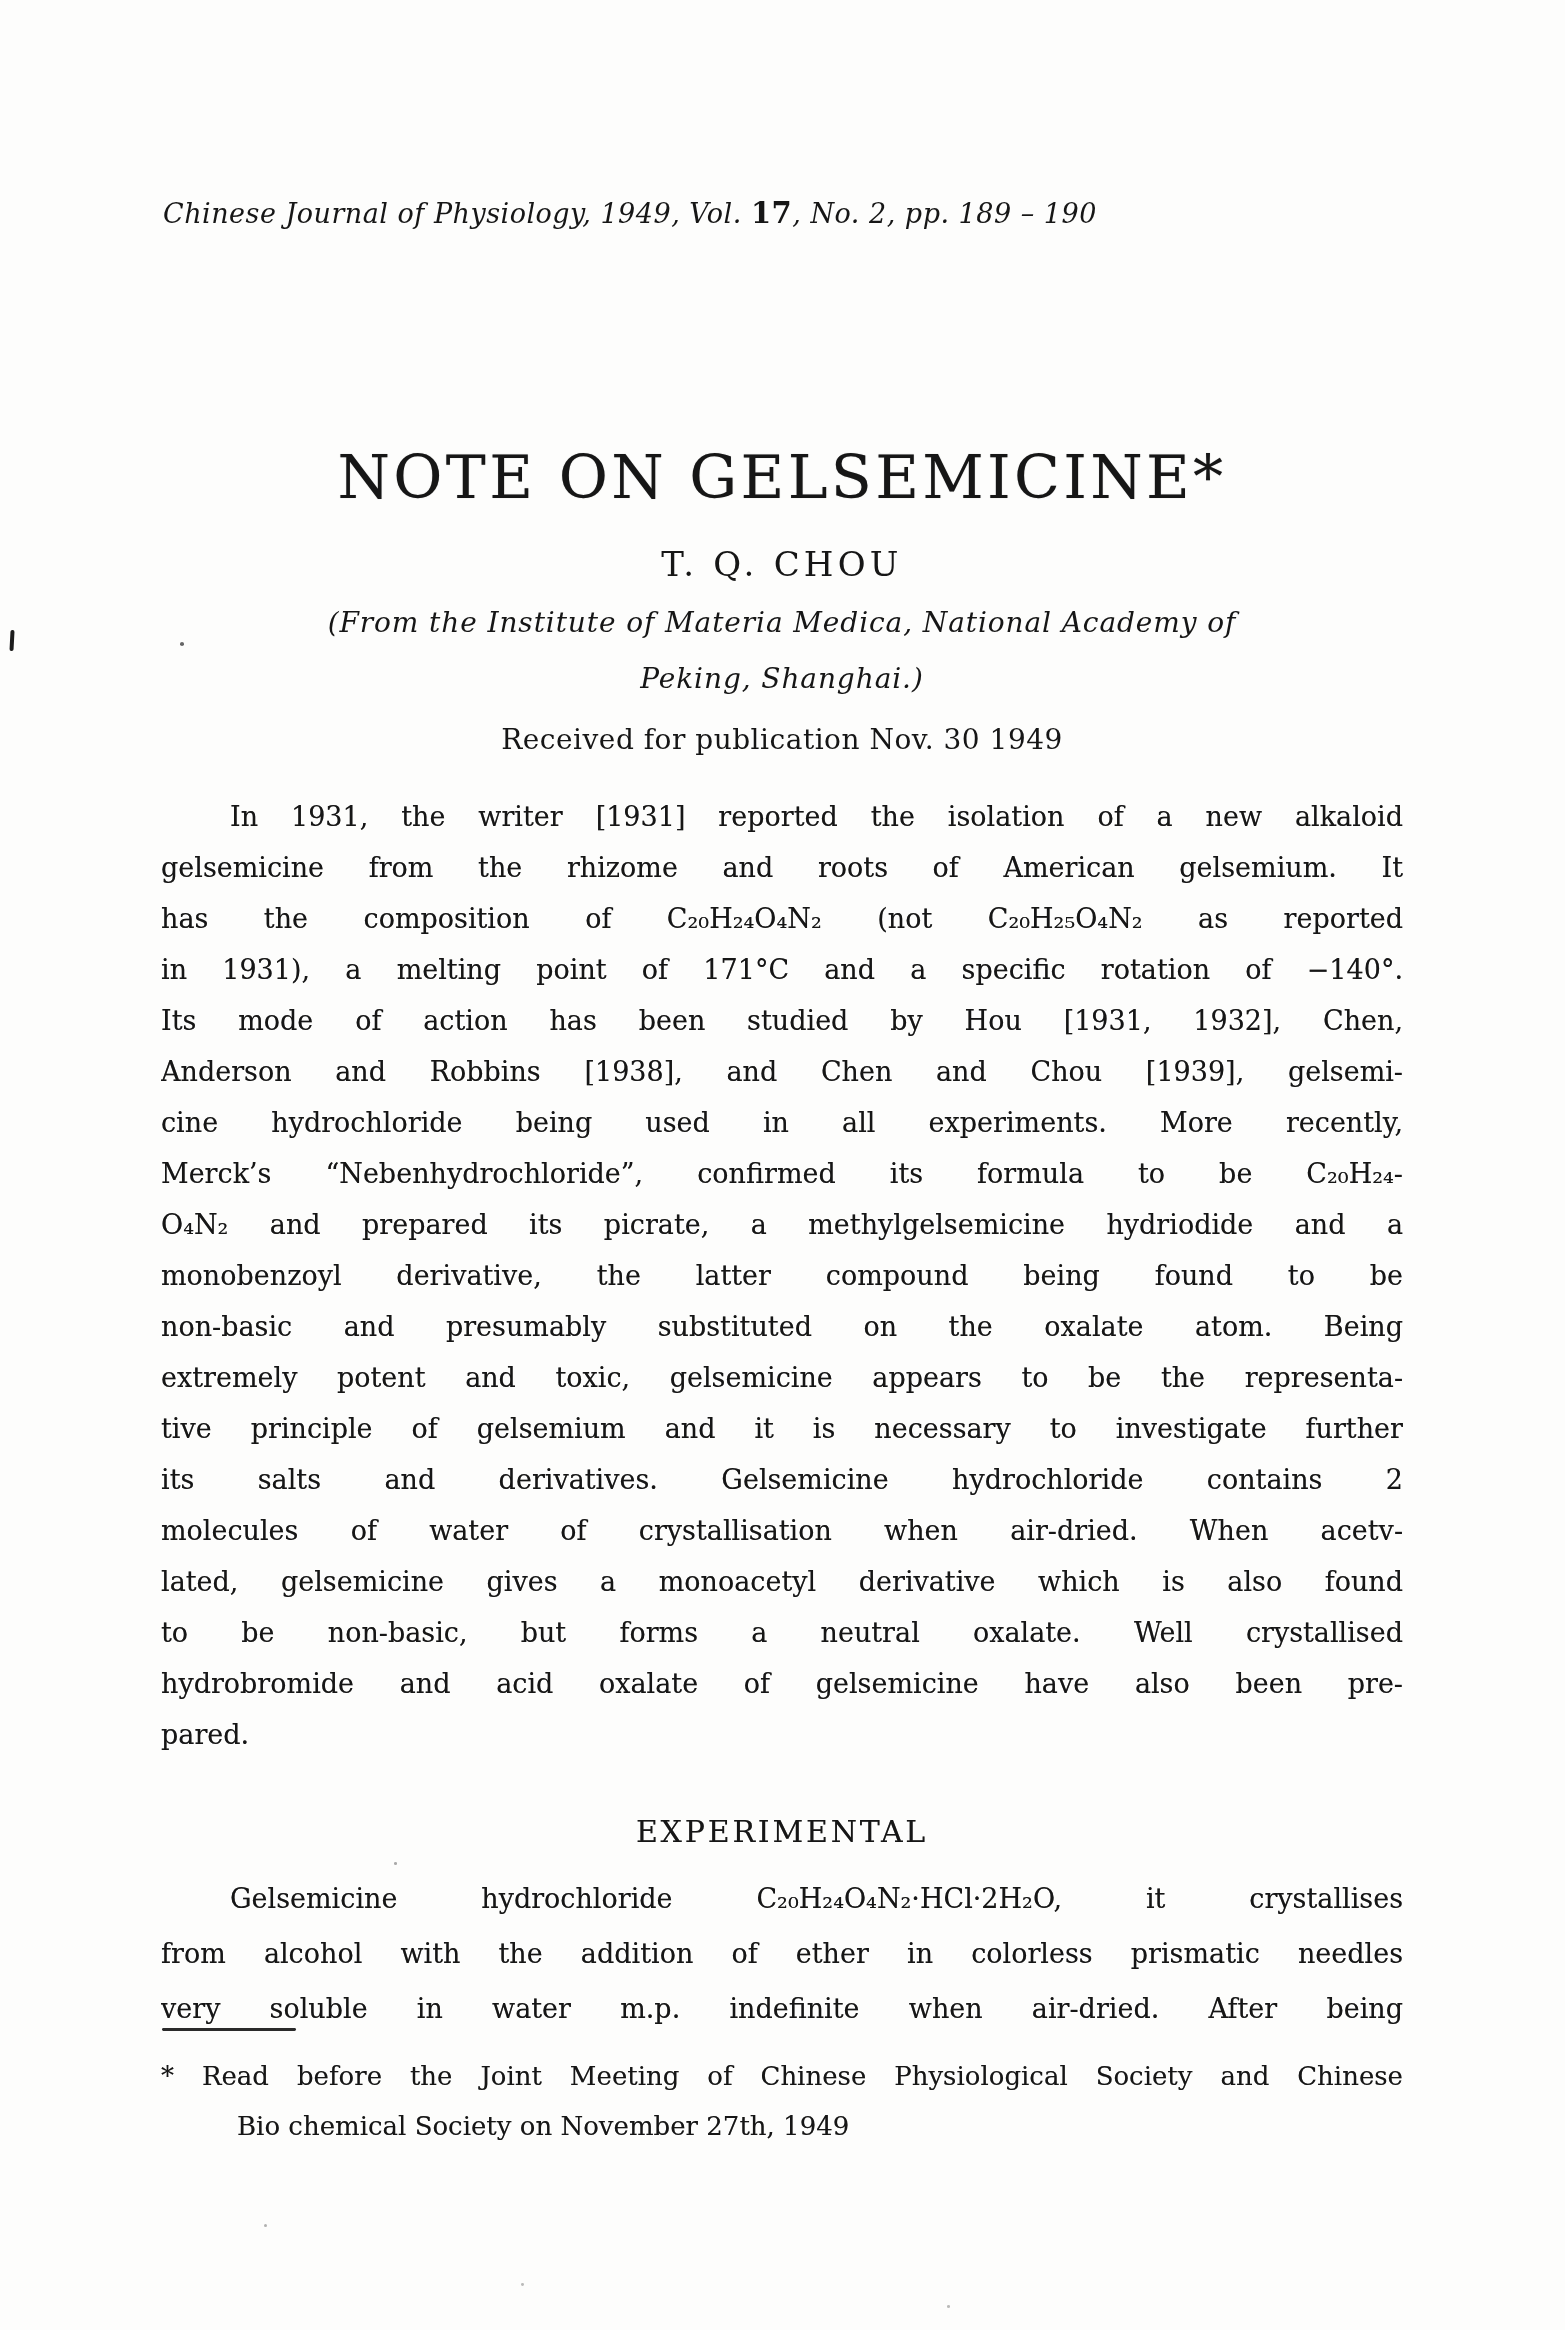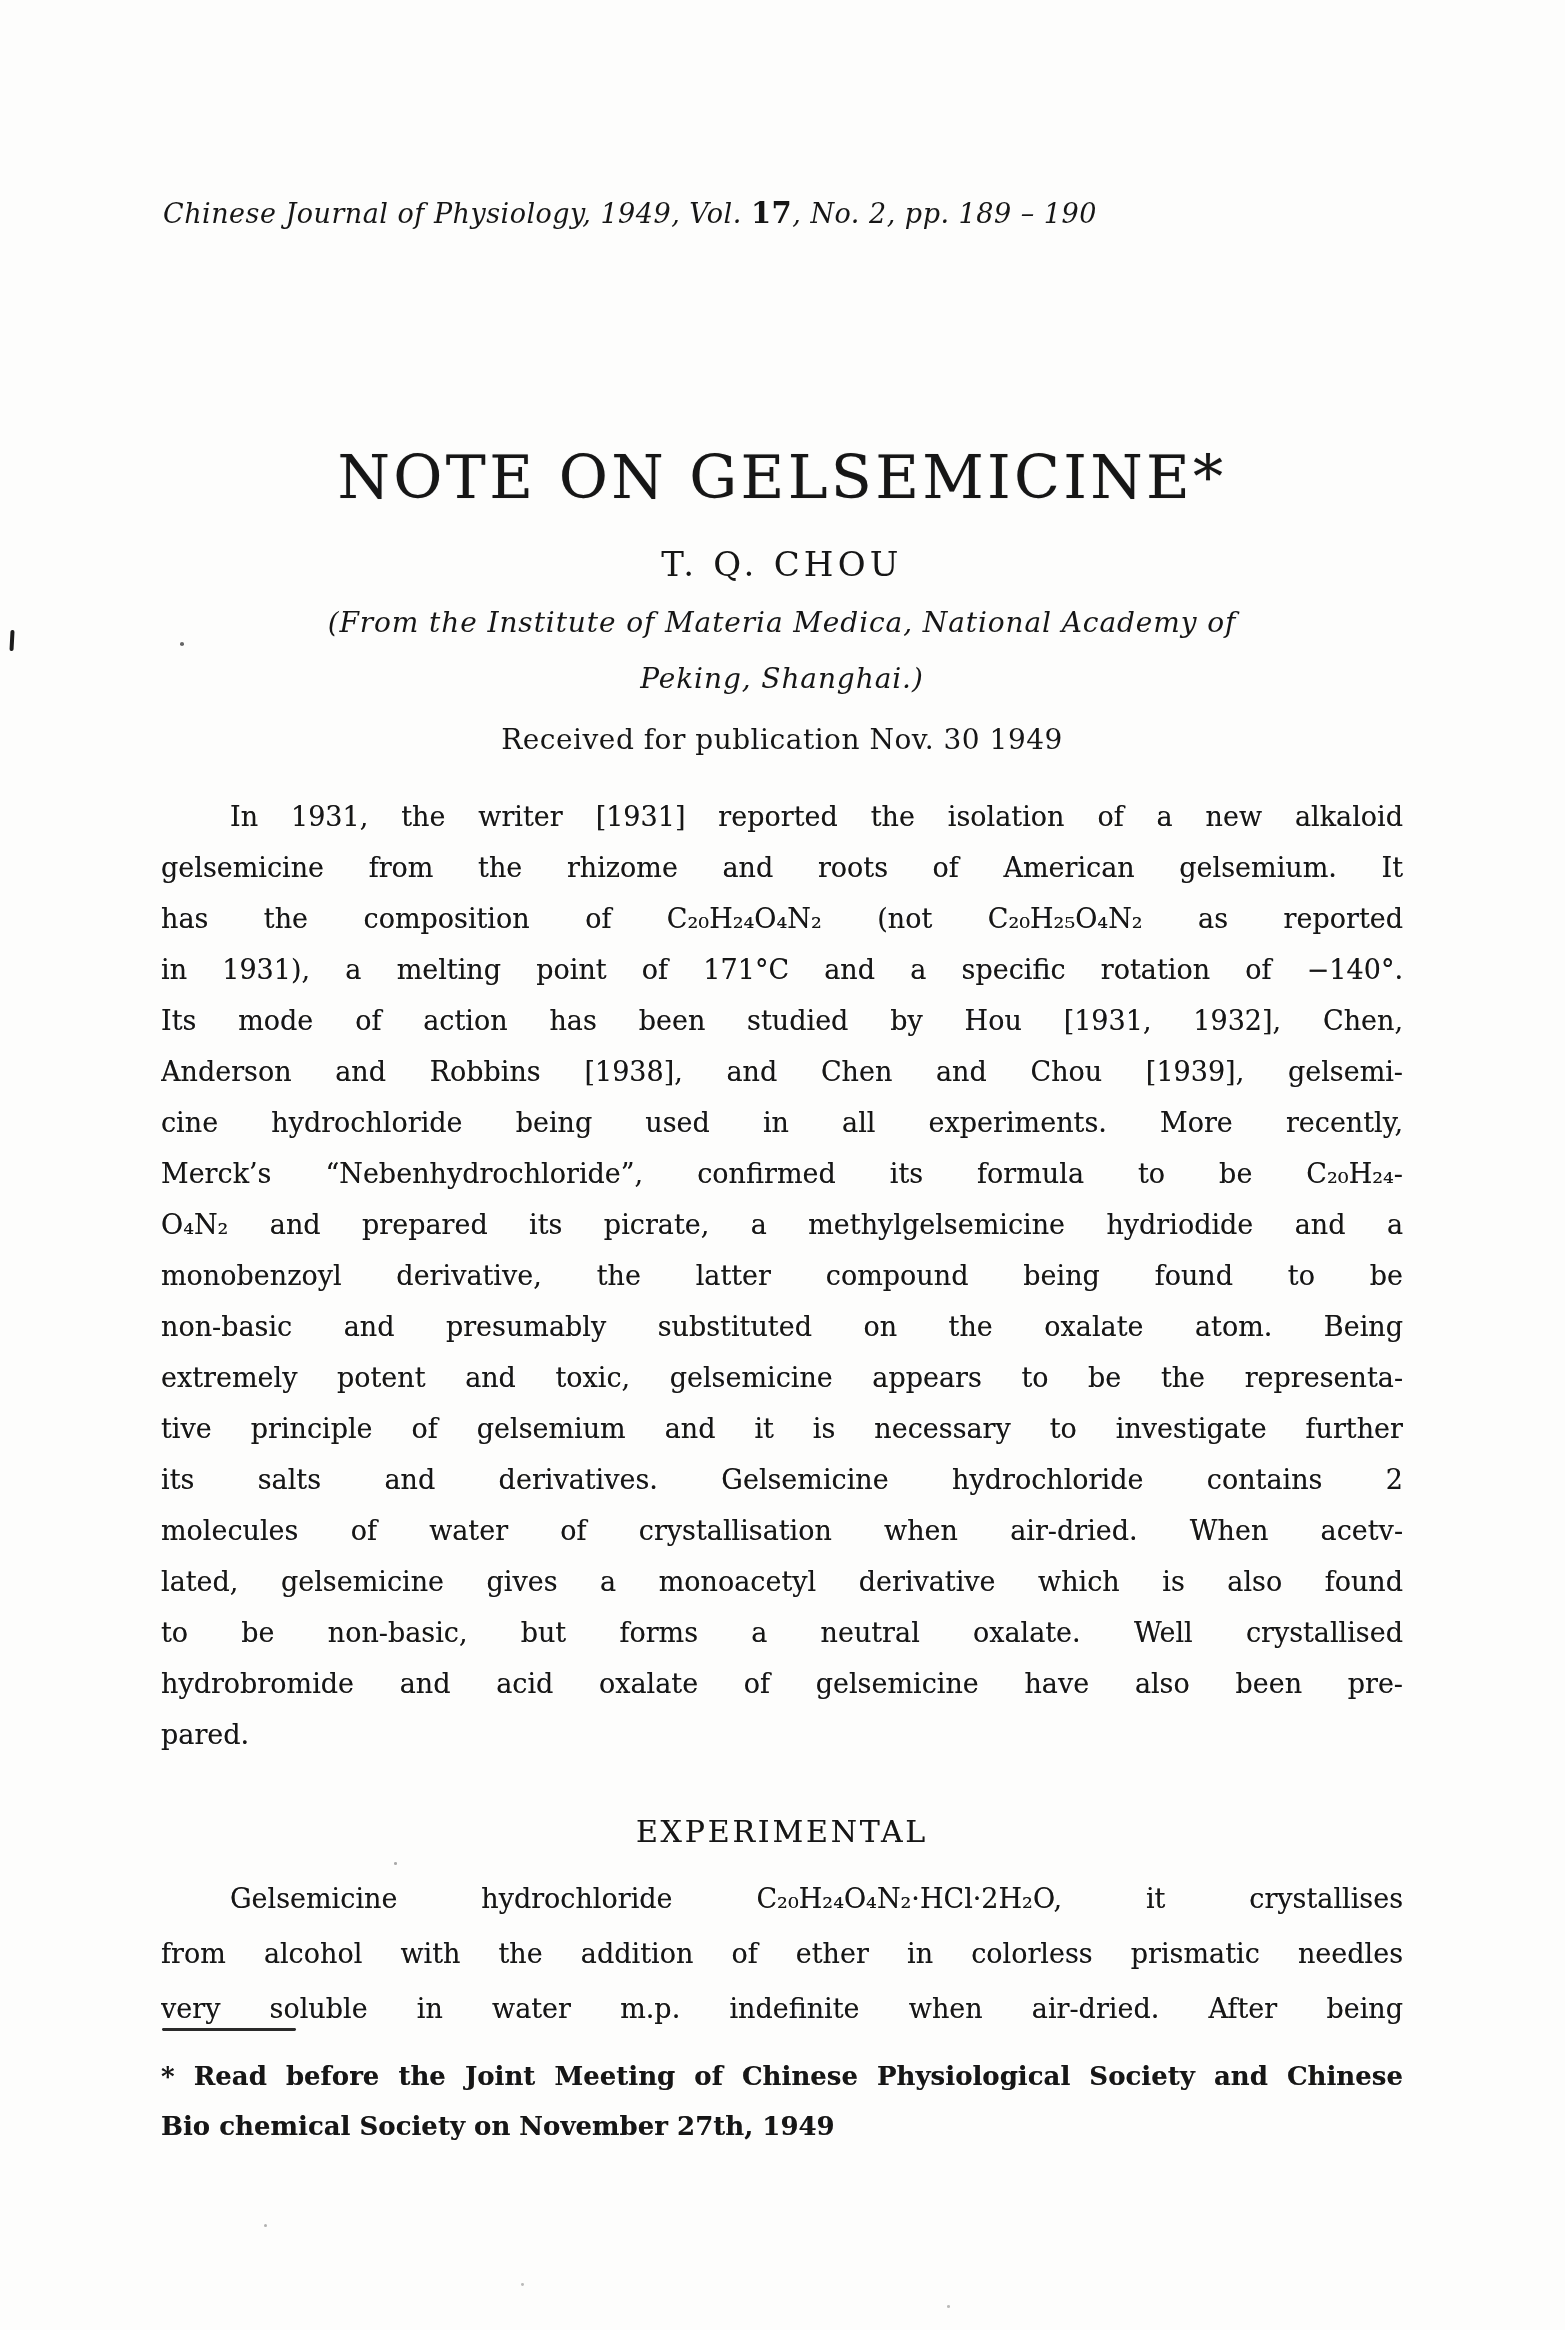--- a/index.html
+++ b/index.html
@@ -83,22 +83,22 @@
     left:162px;top:2028px;
     width:134px;height:2.8px;
     background:#2a2a2a;
     border-radius:1.4px;
   }
   .footnote{
     left:161px;top:2051px;width:1242px;
     font-size:26px;
     text-shadow:0 0 0.5px rgba(0,0,0,.4);
   }
-  .footnote .tline{height:50px;line-height:50px;font-weight:bold;}
-  .footnote .tline:nth-child(2){}
+  .footnote .tline{height:50px;line-height:50px;}
+  .footnote .tline:nth-child(2){margin-left:76px;}
   
   .tick{
     left:10.3px;top:630px;width:4.2px;height:21.4px;
     background:#1c1c1c;border-radius:1.9px;
     transform:rotate(3deg);
   }
   .speck{position:absolute;background:#555;border-radius:50%;opacity:.7;}
   .s1{left:180px;top:642px;width:4.2px;height:3.7px;opacity:.9;}
   .s2{left:394px;top:1862px;width:3.3px;height:2.8px;opacity:.5;}
   .s3{left:264px;top:2224px;width:3.3px;height:3.3px;opacity:.45;}

